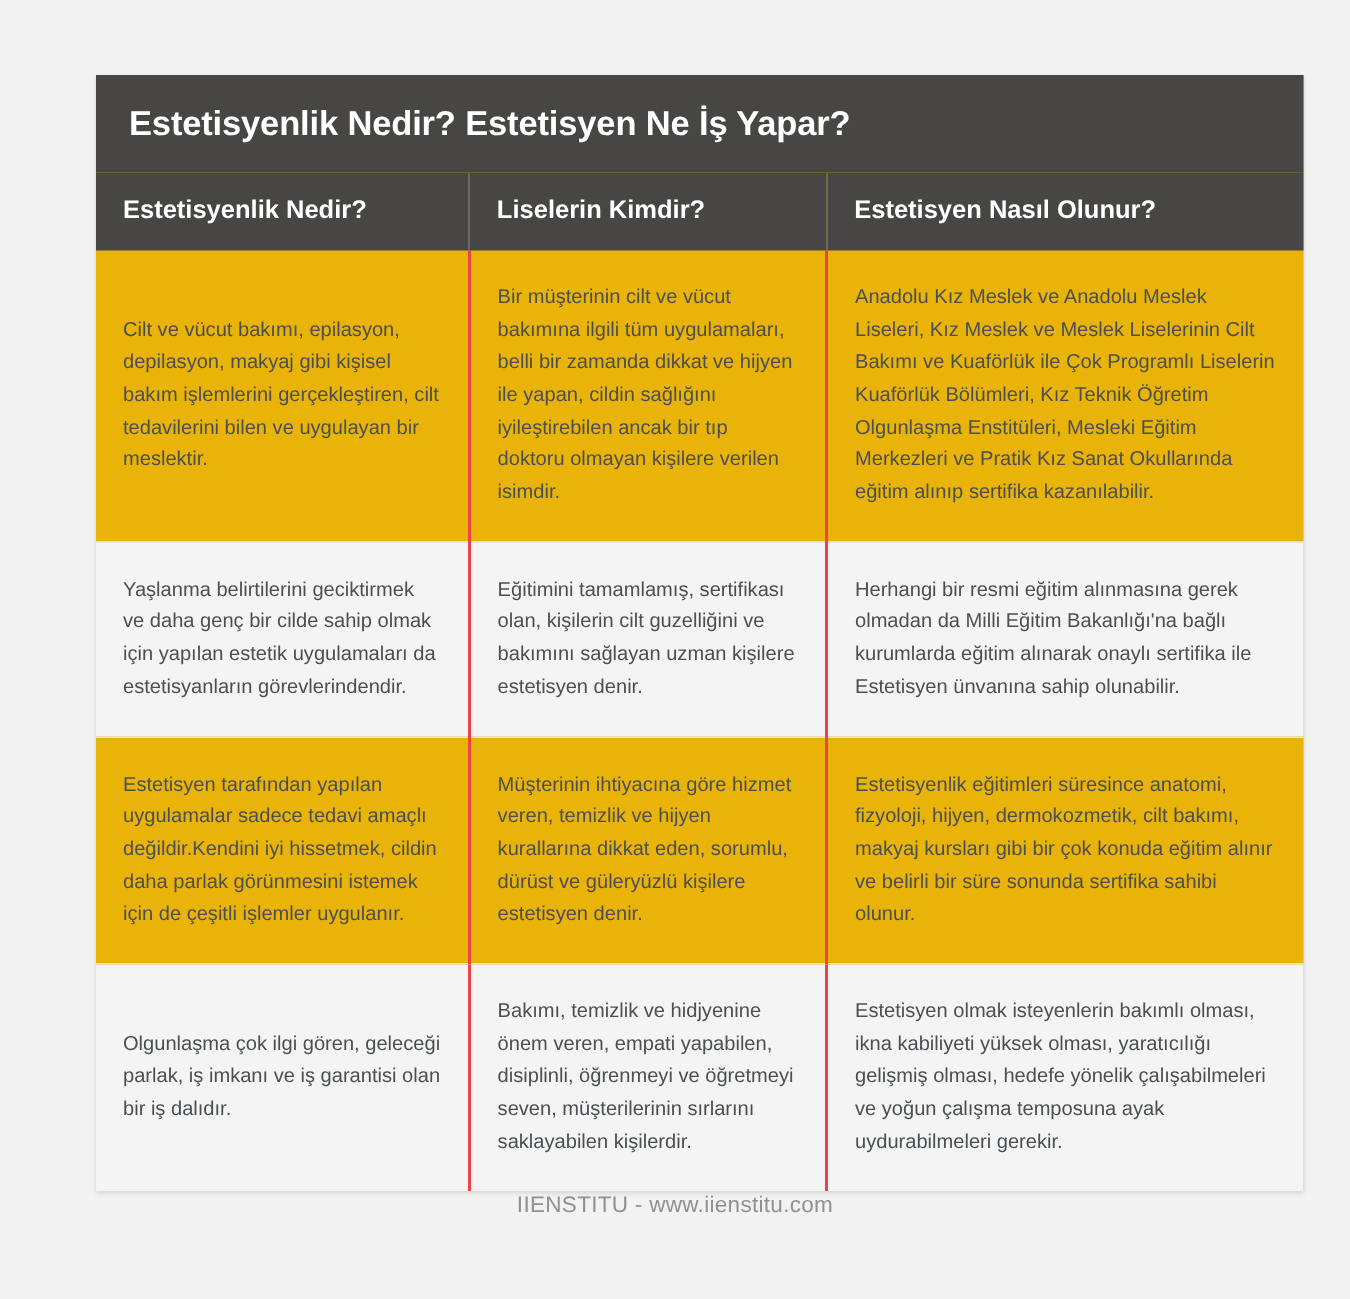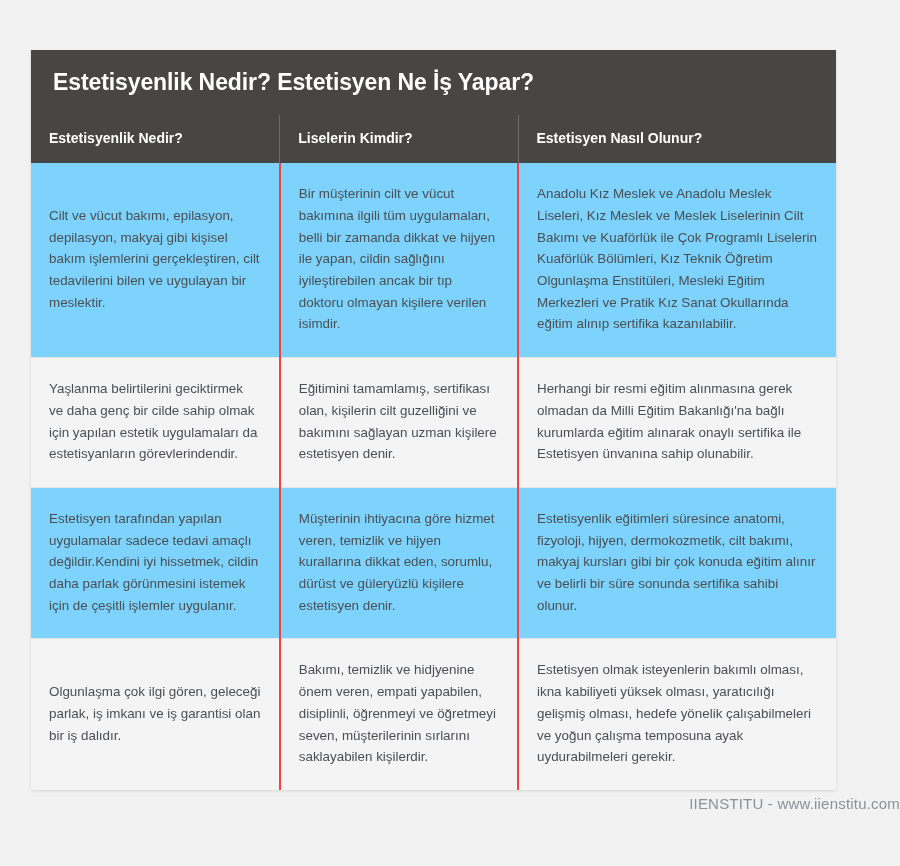--- a/index.html
+++ b/index.html
@@ -18,24 +18,24 @@
 
   .page {
     position: relative;
     width: 900px;
     height: 866px;
     box-sizing: border-box;
   }
 
   .table-wrap {
     position: absolute;
-    left: 31px;
+    left: 64px;
     top: 50px;
     width: 805px;
-    background: #7dd3fc;
+    background: #eab308;
     box-shadow: 0 1px 3px rgba(0,0,0,0.12);
   }
 
   
   .title-bar {
     background: #474645;
     color: #ffffff;
     padding: 19px 22px 20px 22px;
     box-sizing: border-box;
   }
@@ -53,21 +53,21 @@
     border-collapse: collapse;
     table-layout: fixed;
   }
   table.data-table col.c1 { width: 30.9%; }
   table.data-table col.c2 { width: 29.6%; }
   table.data-table col.c3 { width: 39.5%; }
 
   thead th {
     background: #474645;
     color: #ffffff;
-    font-size: 14px;
+    font-size: 17px;
     font-weight: bold;
     text-align: left;
     padding: 15px 18px 16px 18px;
     border-left: 1px solid #6d6c6b;
     vertical-align: middle;
     line-height: 1.2;
   }
   thead th:first-child {
     border-left: none;
   }
@@ -91,21 +91,21 @@
   tbody tr:last-child td {
     border-bottom: none;
   }
 
   
   .footer {
     position: absolute;
     left: 0;
     top: 795px;
     width: 900px;
-    text-align: right;
+    text-align: center;
   }
   .footer .footer-text {
     font-size: 15px;
     color: #8d9196;
     letter-spacing: 0.2px;
   }
 </style>
 </head>
 <body>
 

